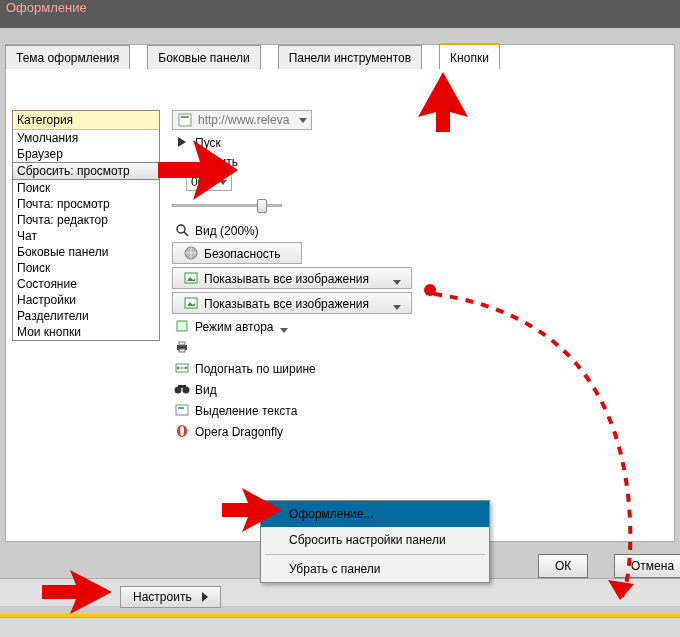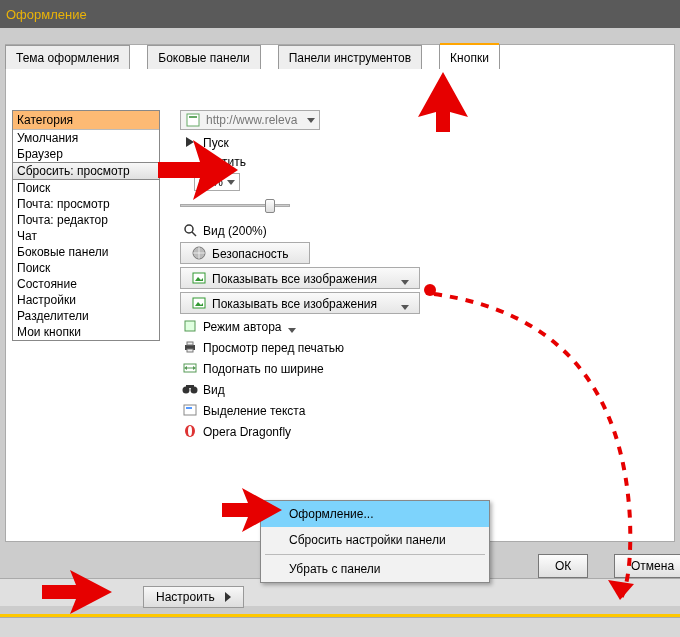--- a/index.html
+++ b/index.html
@@ -1,63 +1,63 @@
 <!DOCTYPE html>
 <html><head>
 <meta charset="utf-8">
 <style>
 * { box-sizing: border-box; margin: 0; padding: 0; font-family: Tahoma, Arial, sans-serif; font-size: 12px; }
 body { width: 680px; height: 637px; background: #fff; position: relative; overflow: hidden; }
 
 
-.titlebar { position: absolute; left: 0; top: 0; width: 680px; height: 28px; background: #5a5a5a; color: #eab308; display: flex; align-items: center; padding-left: 6px; }
+.titlebar { position: absolute; left: 0; top: 0; width: 680px; height: 28px; background: #5a5a5a; color: #fca5a5; display: flex; align-items: flex-start; padding-left: 6px; }
 .titlebar span { font-size: 13px; }
 
 
 .greyarea { position: absolute; left: 0; top: 28px; width: 680px; height: 609px; background: #cccccc; }
 
 
 .dialog { position: absolute; left: 5px; top: 44px; width: 670px; height: 498px; background: #fff; border: 1px solid #aaa; }
 
 
 .tabs { position: absolute; left: 5px; top: 44px; display: flex; height: 24px; z-index: 2; }
 .tab { border: 1px solid #999; border-bottom: none; background: #eee; padding: 4px 10px; margin-right: 17px; cursor: pointer; position: relative; top: 1px; display: flex; align-items: center; }
 .tab.active { background: #fff; top: 0; height: 25px; padding-top: 6px; }
 .tab-accent { position: absolute; left: 0; right: 0; top: -2px; height: 2px; background: #ffa500; }
 
 
 .catlist { position: absolute; left: 12px; top: 110px; width: 148px; border: 1px solid #888; background: #fff; }
-.catlist .header { background: #fdba74; border-bottom: 1px solid #bbb; padding: 2px 4px; font-weight: normal; }
+.catlist .header { background: #fef9c3; border-bottom: 1px solid #bbb; padding: 2px 4px; font-weight: normal; }
 .catlist .item { padding: 1px 4px; cursor: pointer; border-bottom: 0; }
 .catlist .item.selected { background: linear-gradient(#f8f8f8,#e0e0e0); border: 1px solid #888; border-left: none; border-right: none; }
 
 
-.rightcol { position: absolute; left: 180px; top: 110px; width: 280px; }
+.rightcol { position: absolute; left: 172px; top: 110px; width: 280px; }
 .urlbox { display: inline-flex; align-items: center; border: 1px solid #aaa; background: #f3f3f3; width: 140px; height: 20px; padding: 0 4px; color: #777; }
 .zoomrow { display: flex; align-items: center; margin: 2px 0 6px 0; }
 .zoombox { border: 1px solid #aaa; background: #fff; padding: 1px 4px; display: inline-flex; align-items: center; }
 .slider { position: relative; width: 110px; height: 16px; margin: 4px 0 8px 0; }
 .slider-track { position: absolute; left: 0; right: 0; top: 7px; height: 3px; background: #ccc; border: 1px solid #aaa; }
 .slider-thumb { position: absolute; top: 2px; left: 85px; width: 10px; height: 14px; background: linear-gradient(#fdfdfd,#ddd); border: 1px solid #888; border-radius: 2px; }
 .row { display: flex; align-items: flex-end; margin: 3px 0; padding: 1px 2px; cursor: pointer; }
 .row.framed { border: 1px solid #aaa; background: linear-gradient(#fafafa,#e6e6e6); width: 240px; padding: 2px 10px; }
 .icon { width: 16px; height: 16px; margin-right: 5px; flex-shrink: 0; display: inline-flex; align-items: center; justify-content: center; }
 .caret { margin-left: auto; }
 
 
 .btn { position: absolute; border: 1px solid #777; background: linear-gradient(#fdfdfd,#e0e0e0); padding: 4px 16px; cursor: pointer; }
 
 
 .ctxmenu { position: absolute; left: 260px; top: 500px; width: 230px; background: #f2f2f2; border: 1px solid #888; box-shadow: 2px 2px 4px rgba(0,0,0,0.3); z-index: 20; }
 .ctxmenu .mitem { padding: 6px 14px 6px 28px; cursor: pointer; border-bottom: 0; }
-.ctxmenu .mitem.hover { background: #7dd3fc; }
+.ctxmenu .mitem.hover { background: #0369a1; }
 .ctxmenu .sep { height: 1px; background: #bbb; margin: 1px 4px; }
 
 
-.custbtn { position: absolute; left: 120px; top: 586px; border: 1px solid #999; background: linear-gradient(#f8f8f8,#ddd); padding: 3px 12px; cursor: pointer; display: flex; align-items: center; z-index: 5; margin-left: 23px; }
+.custbtn { position: absolute; left: 120px; top: 586px; border: 1px solid #999; background: linear-gradient(#f8f8f8,#ddd); padding: 3px 12px; cursor: pointer; display: flex; align-items: center; z-index: 5; }
 
 
 .arrow { position: absolute; z-index: 30; }
 
 
 .dashpath { position: absolute; top: 280px; left: 420px; width: 260px; height: 340px; z-index: 15; pointer-events: none; }
 
 
 .ystrip { position: absolute; left: 0; bottom: 20px; width: 680px; height: 3px; background: #ffc800; z-index: 1; }
 .botgrey { position: absolute; left: 0; bottom: 0; width: 680px; height: 20px; background: #d8d8d8; border-top: 1px solid #aaa; z-index: 1; }
@@ -209,21 +209,20 @@
   </div>
   
   <div class="row">
     <span class="icon">
         <svg width="14" height="14">
           <rect x="2" y="5" width="10" height="5" fill="#444"></rect>
           <rect x="4" y="2" width="6" height="3" fill="#eee" stroke="#777"></rect>
           <rect x="4" y="9" width="6" height="3" fill="#eee" stroke="#777"></rect>
         </svg>
       </span>
-    <span>Просмотр перед печатью</span>
   </div>
   
   <div class="row">
     <span class="icon">
         <svg width="14" height="14">
           <rect x="1" y="3" width="12" height="8" fill="none" stroke="#595"></rect>
           <line x1="3" y1="7" x2="11" y2="7" stroke="#595"></line>
           <polygon points="1,7 4,5 4,9" fill="#595"></polygon>
           <polygon points="13,7 10,5 10,9" fill="#595"></polygon>
         </svg>

